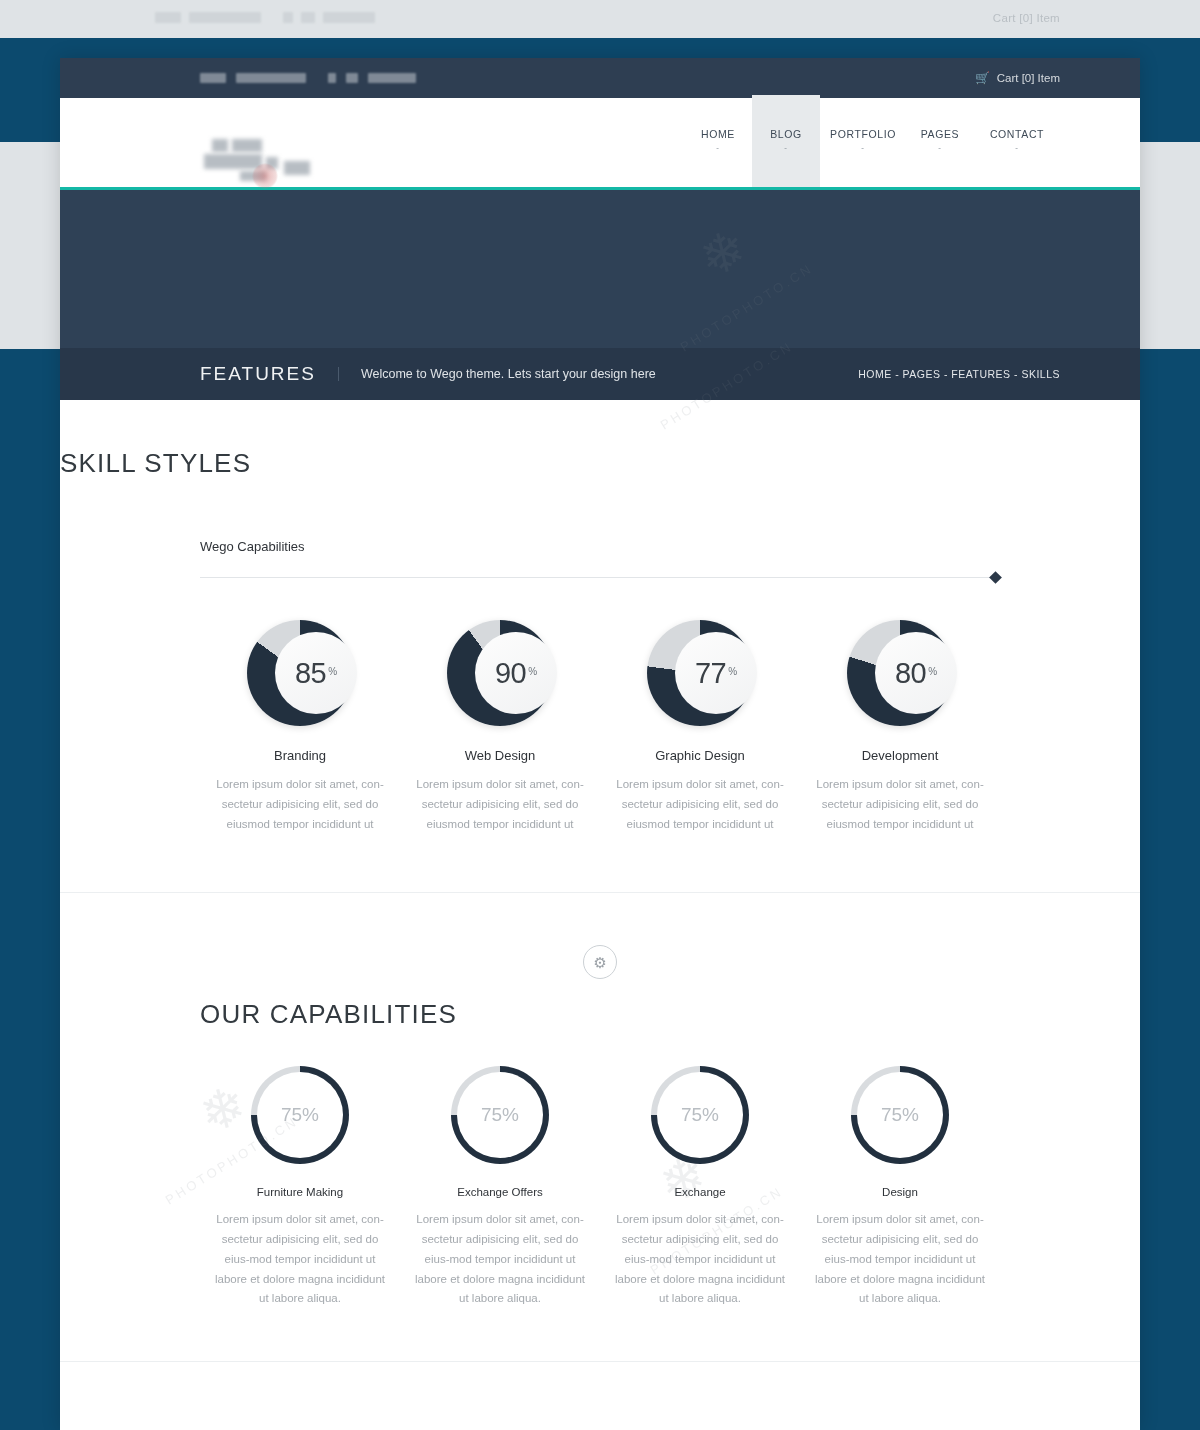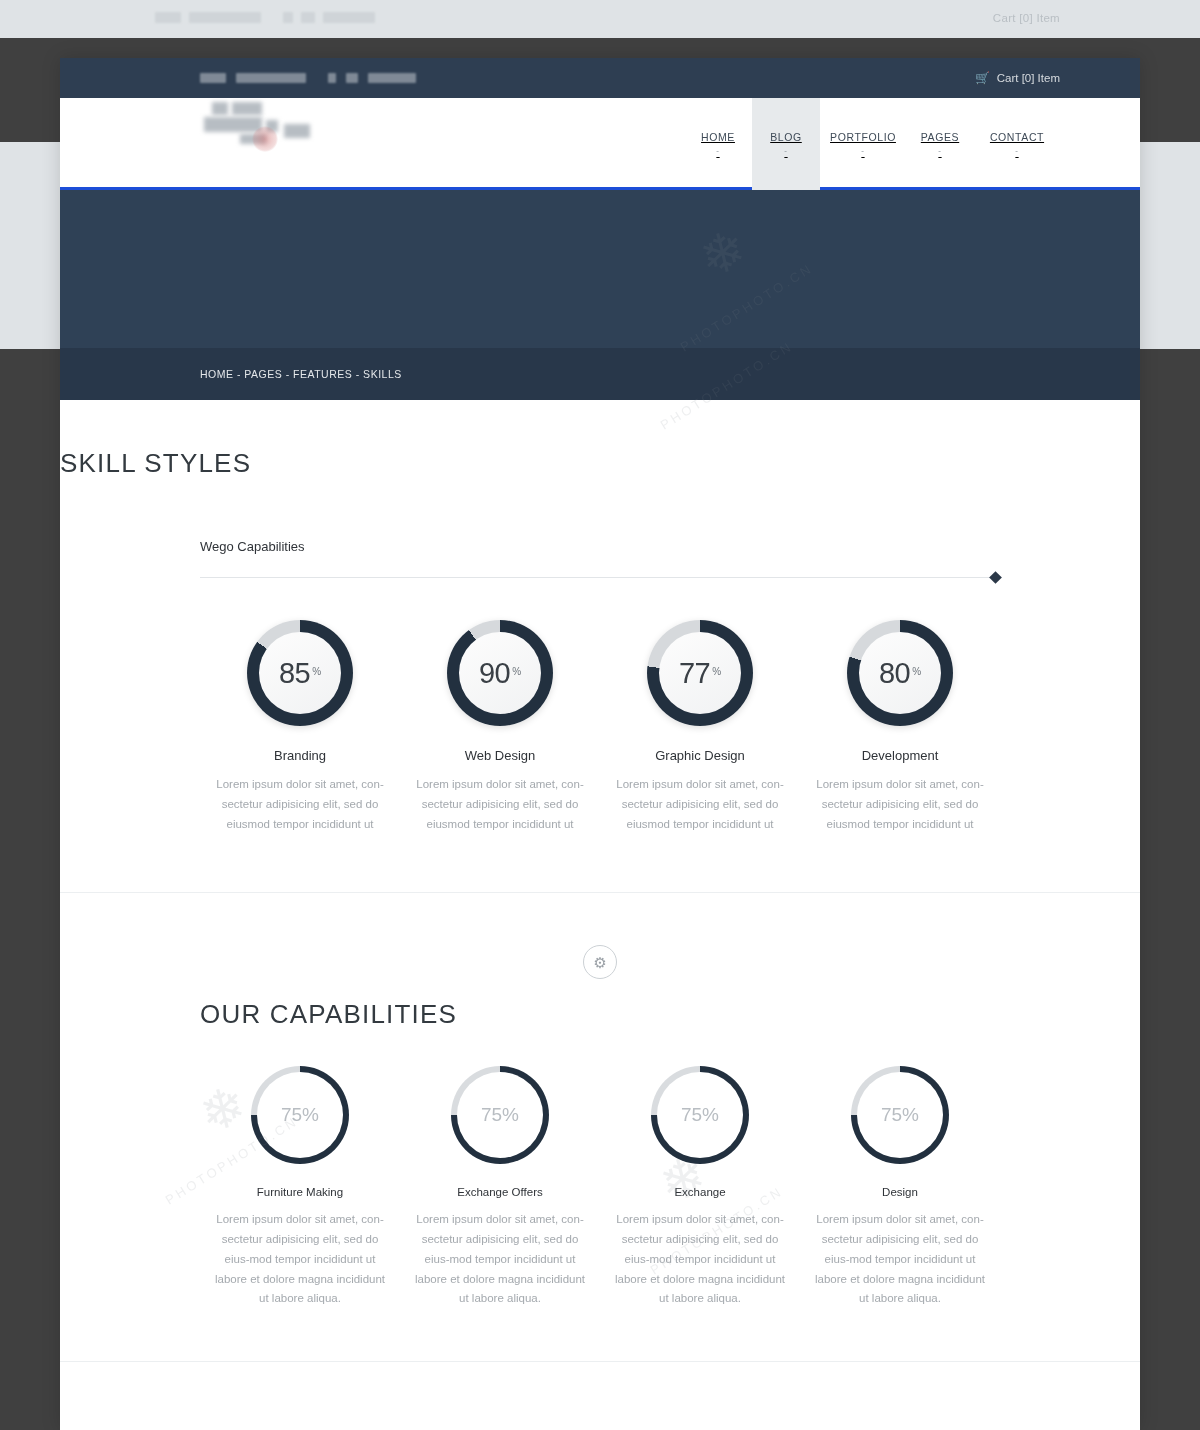--- a/index.html
+++ b/index.html
@@ -2,21 +2,21 @@
 <html><head>
 <meta charset="utf-8">
 <style>
   * { box-sizing: border-box; margin: 0; padding: 0; }
   html, body {
     width: 1200px; height: 1430px;
     font-family: "Liberation Sans", sans-serif;
     background: #ffffff;
     overflow: hidden;
   }
-  #root { position: relative; width: 1200px; height: 1430px; background:#404040;padding-left:12px; }
+  #root { position: relative; width: 1200px; height: 1430px; background:#0c4a6e;padding-left:12px; }
 
   
   .ghost-band { position: absolute; left: 0; width: 1200px; background: #dfe3e6; }
   #ghost-top    { top: 0;    height: 38px; }
   #ghost-mid    { top: 142px; height: 207px; }
 
   .ghost-text {
     position:absolute; color:#c3c8cc; font-size:11px; letter-spacing:.3px;
   }
   #ghost-cart { top: 12px; right: 140px; color:#b9bfc4; font-size:11.5px; }
@@ -38,24 +38,23 @@
     padding: 0 80px 0 140px;
   }
   #topbar-left { display:flex; gap:10px; align-items:center; }
   .tb-blk { background:#9aa3ad; height:10px; border-radius:1px; opacity:.75; filter: blur(.8px); }
   #cart-area { display:flex; align-items:center; gap:6px; color:#d7dbdf; font-size:11.5px; }
   .cart-glyph { font-size:12px; color:#e2e6ea; line-height:1; }
 
   
   #header {
     position:relative; height: 92px; background:#ffffff;
-    display:flex; align-items:flex-start; justify-content:space-between;
+    display:flex; align-items:flex-end; justify-content:space-between;
     padding: 0 80px 0 140px;
-    border-bottom: 3px solid #1d4ed8;
-    text-decoration: underline;
+    border-bottom: 3px solid #14b8a6;
   }
   #logo { position:relative; width:118px; height:52px; }
   .logo-px { position:absolute; background:#b7bdc3; filter: blur(2.2px); }
   .logo-stamp {
     position:absolute; left:52px; top:28px; width:26px; height:26px;
     border-radius:50%; background: radial-gradient(circle, rgba(208,120,120,.55) 0%, rgba(208,120,120,.25) 60%, rgba(208,120,120,0) 72%);
   }
 
   #nav { display:flex; align-items:stretch; height:92px; }
   .nav-item {
@@ -106,21 +105,21 @@
   .circles-row { display:flex; margin-top: 36px; }
   .circle-col { flex:1; display:flex; flex-direction:column; align-items:center; }
 
   .donut-thick {
     position:relative; width:106px; height:106px; border-radius:50%;
     display:flex; align-items:center; justify-content:center;
     box-shadow: 0 2px 7px rgba(0,0,0,.13);
     background:#e9eaec;
   }
   .donut-thick .inner {
-    position:absolute; left:12px; top:12px; width:82px; height:82px;
+    position:absolute; left:28px; top:12px; width:82px; height:82px;
     border-radius:50%;
     background: linear-gradient(150deg,#fdfdfd 0%, #f1f2f3 100%);
     display:flex; align-items:flex-end; justify-content:center;
   }
   .donut-thick .val {
     font-size:29px; color:#3a4046; font-weight:400; line-height:1;
     letter-spacing:-.5px;
   }
   .donut-thick .pct { font-size:10px; color:#6d747b; margin-left:2px; margin-bottom:3px; }
   .donut-center { display:flex; align-items:center; justify-content:center;
@@ -242,20 +241,24 @@
         </div>
       </div>
     </div>
 
     <div id="hero">
       <div class="wm-glyph" style="left:640px;top:32px;">❄</div>
       <div class="wm" style="left:610px;top:110px;">PHOTOPHOTO.CN</div>
     </div>
 
     <div id="featbar">
+      <div id="featbar-left">
+        <div id="feat-title">FEATURES</div>
+        <div id="feat-sub">Welcome to Wego theme. Lets start your design here</div>
+      </div>
       <div id="breadcrumb">HOME - PAGES - FEATURES - SKILLS</div>
     </div>
 
     <div id="main">
 
       <div class="page-heading">SKILL STYLES</div>
 
       <div id="skill-block">
         <div class="block-title">Wego Capabilities</div>
         <div class="divider-row">

